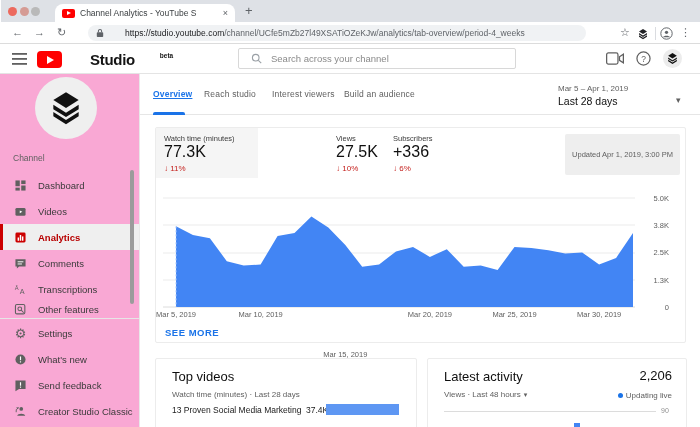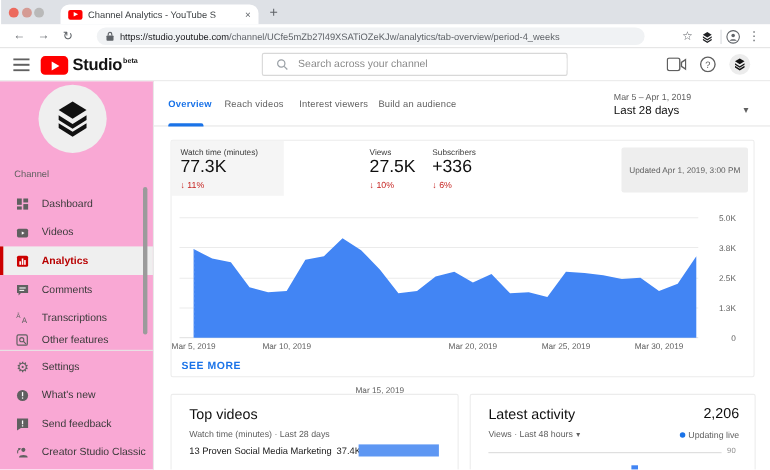--- a/index.html
+++ b/index.html
@@ -15,30 +15,30 @@
   .btab { position:absolute; left:54px; top:4px; width:180px; height:18px; background:#fff; border-radius:8px 8px 0 0; display:flex; align-items:center; padding:0 7px; }
   .favicon { width:13px; height:9px; background:#f00; border-radius:2px; position:relative; flex:0 0 auto; }
   .favicon::after { content:""; position:absolute; left:5px; top:2.5px; border-left:4px solid #fff; border-top:2px solid transparent; border-bottom:2px solid transparent; }
   .btab-title { flex:1; font-size:8.5px; color:#3c4043; margin:0 5px; white-space:nowrap; overflow:hidden; }
   .btab-close { font-size:9px; color:#5f6368; cursor:default; }
   .newtab { position:absolute; left:244px; top:3px; font-size:13px; color:#5f6368; }
 
   .urlbar { position:absolute; left:0; top:22px; width:700px; height:22px; background:#fff; border-bottom:1px solid #dcdcdc; }
   .navbtn { position:absolute; top:4px; font-size:11px; color:#5f6368; }
   .omnibox { position:absolute; left:88px; top:3px; width:498px; height:16px; background:#f0f2f4; border-radius:8px; display:flex; align-items:center; padding:0 8px; overflow:hidden; }
-  .url { font-size:8.5px; white-space:nowrap; margin-left:5px; }
+  .url { font-size:8.5px; white-space:nowrap; margin-left:21px; }
   .url .origin { color:#202124; }
   .url .path { color:#5f6368; }
   .toolicon { position:absolute; top:4px; font-size:11px; color:#5f6368; }
   .tooldivider { position:absolute; left:655px; top:5px; width:1px; height:13px; background:#dadce0; }
 
   
   .appheader { position:absolute; left:0; top:44px; width:700px; height:30px; background:#fff; border-bottom:1px solid #e4e4e4; }
   .hamburger { position:absolute; left:12px; top:9px; }
-  .logo { position:absolute; left:37px; top:7px; display:flex; align-items:flex-start; }
+  .logo { position:absolute; left:37px; top:7px; display:flex; align-items:flex-start;gap:24px; }
   .logo-play { width:25px; height:17px; background:#f00; border-radius:4px; position:relative; }
   .logo-play::after { content:""; position:absolute; left:10px; top:4.5px; border-left:7px solid #fff; border-top:4px solid transparent; border-bottom:4px solid transparent; }
   .logo-word { font-size:15px; font-weight:bold; color:#141414; margin-left:4px; letter-spacing:-0.3px; line-height:17px; }
   .logo-beta { font-size:6.5px; color:#141414; margin-left:1px; margin-top:1px; font-weight:bold; }
   .searchbox { position:absolute; left:210px; top:4px; width:278px; height:21px; border:1px solid #d8d8d8; border-radius:2px; display:flex; align-items:center; background:#fff;margin-left:28px; }
   .searchbox input { border:none; outline:none; flex:1; font-size:9.5px; color:#333; font-family:"Liberation Sans",sans-serif; }
   .searchbox input::placeholder { color:#8a8a8a; }
   .sb-mag { margin:0 9px 0 12px; }
   .hdr-avatar { position:absolute; left:663px; top:5px; width:19px; height:19px; border-radius:50%; background:#ececec; display:flex; align-items:center; justify-content:center; }
 
@@ -52,21 +52,21 @@
   .nav-item.active { background:#efefef; }
   .nav-item.active::before { content:""; position:absolute; left:0; top:0; width:3px; height:26px; background:#c00; }
   .nav-item.active .nav-label { color:#b80000; font-weight:bold; }
   .sb-divider { position:absolute; left:0; top:244px; width:139px; height:1px; background:#e6e6e6; }
   .sb-thumb { position:absolute; left:130px; top:96px; width:4px; height:134px; background:#9b9b9b; border-radius:2px; }
 
   
   .main { position:absolute; left:140px; top:74px; width:560px; height:353px; background:#fff; overflow:hidden; }
   .tabbar { position:absolute; left:0; top:0; width:560px; height:41px; border-bottom:1px solid #e6e6e6; }
   .atab { position:absolute; top:15px; font-size:8.5px; color:#606060; letter-spacing:0.2px; white-space:nowrap; }
-  .atab.active { color:#1a73e8; font-weight:bold; }
+  .atab.active { color:#1a73e8; font-weight:bold;text-decoration:underline; }
   .atab-underline { position:absolute; left:13px; top:38px; width:32px; height:3px; background:#1a73e8; border-radius:2px 2px 0 0; }
   .period-range { position:absolute; left:418px; top:10px; font-size:8px; color:#606060; white-space:nowrap; }
   .period-label { position:absolute; left:418px; top:21px; font-size:10.5px; color:#0f0f0f; white-space:nowrap; }
   .period-caret { position:absolute; left:536px; top:21px; font-size:9px; color:#606060; }
 
   .card { position:absolute; background:#fff; border:1px solid #ececec; border-radius:2px; }
   .card1 { left:15px; top:53px; width:531px; height:216px; }
 
   .metric-box { position:absolute; top:0; height:50px; }
   .metric-box.selected { left:0; width:102px; background:#f5f5f5; }
@@ -292,21 +292,21 @@
           </svg>
         </span>
       <span class="nav-label">Creator Studio Classic</span>
     </div>
     <div class="sb-thumb"></div>
   </div>
 
   <div class="main">
     <div class="tabbar">
       <span class="atab active" style="left:13px">Overview</span>
-      <span class="atab" style="left:64px">Reach videos</span>
+      <span class="atab" style="left:64px">Reach studio</span>
       <span class="atab" style="left:132px">Interest viewers</span>
       <span class="atab" style="left:204px">Build an audience</span>
       <div class="atab-underline"></div>
       <div class="period-range">Mar 5 – Apr 1, 2019</div>
       <div class="period-label">Last 28 days</div>
       <div class="period-caret">▾</div>
     </div>
 
     <div class="card card1">
       <div class="metric-box selected">

